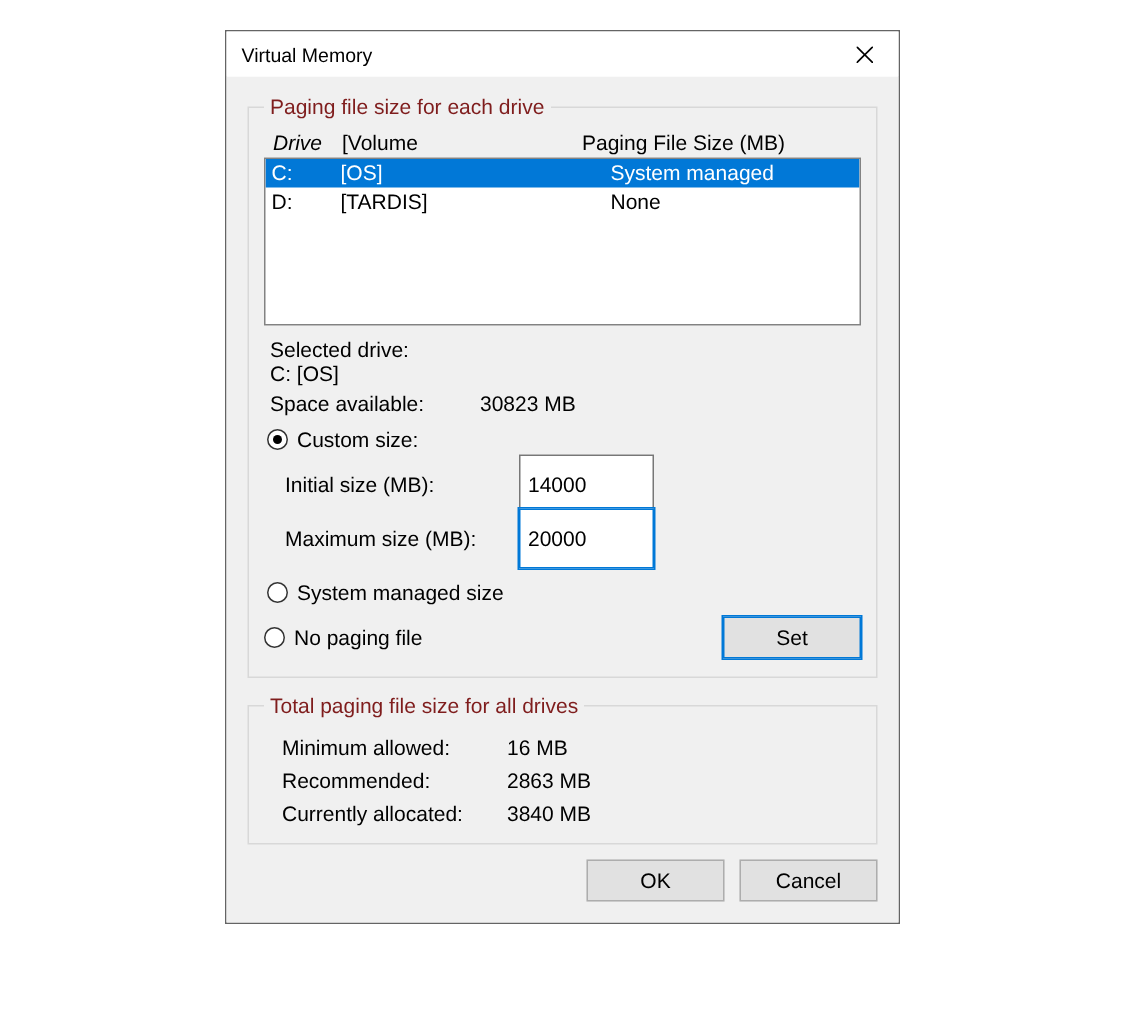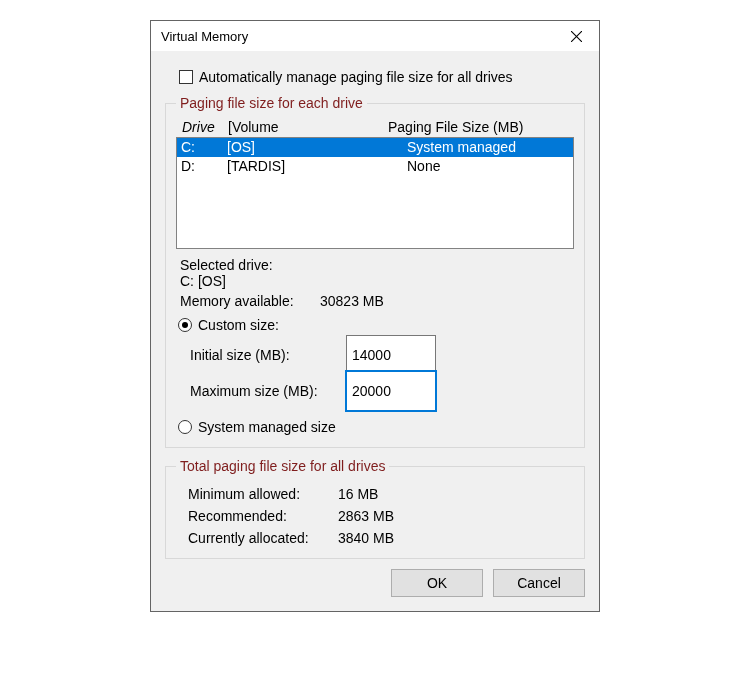--- a/index.html
+++ b/index.html
@@ -188,24 +188,20 @@
     <div class="close-btn">
       <svg viewBox="0 0 10 10">
         <line x1="0" y1="0" x2="10" y2="10" stroke="#000" stroke-width="1"></line>
         <line x1="10" y1="0" x2="0" y2="10" stroke="#000" stroke-width="1"></line>
       </svg>
     </div>
   </div>
 
   <div class="client">
 
-    <div class="chk-row">
-      <span class="chkbox"></span>
-      <span>Automatically manage paging file size for all drives</span>
-    </div>
 
     <fieldset class="group">
       <legend>Paging file size for each drive</legend>
 
       <div class="listhdr">
         <span class="col-drive">Drive</span>
         <span class="col-vol">[Volume</span>
         <span class="col-pfs">Paging File Size (MB)</span>
       </div>
 
@@ -220,21 +216,21 @@
           <span class="lr-vol">[TARDIS]</span>
           <span class="lr-pfs">None</span>
         </div>
       </div>
 
       <div class="kv" style="margin-top:8px;flex-direction:column;">
         <span class="k">Selected drive:</span>
         <span class="v">C:  [OS]</span>
       </div>
       <div class="kv">
-        <span class="k">Memory available:</span>
+        <span class="k">Space available:</span>
         <span class="v">30823 MB</span>
       </div>
 
       <div class="radio-row">
         <span class="radio checked"></span>
         <span>Custom size:</span>
       </div>
 
       <div class="size-row">
         <span class="lbl">Initial size (MB):</span>
@@ -243,20 +239,28 @@
       <div class="size-row">
         <span class="lbl">Maximum size (MB):</span>
         <input class="txt focus" type="text" value="20000" style="">
       </div>
 
       <div class="radio-row" style="margin-top:14px;">
         <span class="radio"></span>
         <span>System managed size</span>
       </div>
 
+      <div class="set-row">
+        <div class="radio-row" style="margin:0;">
+          <span class="radio"></span>
+          <span>No paging file</span>
+        </div>
+        <div style="flex:1"></div>
+        <button class="btn default">Set</button>
+      </div>
     </fieldset>
 
     <fieldset class="group totals">
       <legend>Total paging file size for all drives</legend>
       <div class="kv">
         <span class="k">Minimum allowed:</span>
         <span class="v">16 MB</span>
       </div>
       <div class="kv">
         <span class="k">Recommended:</span>

